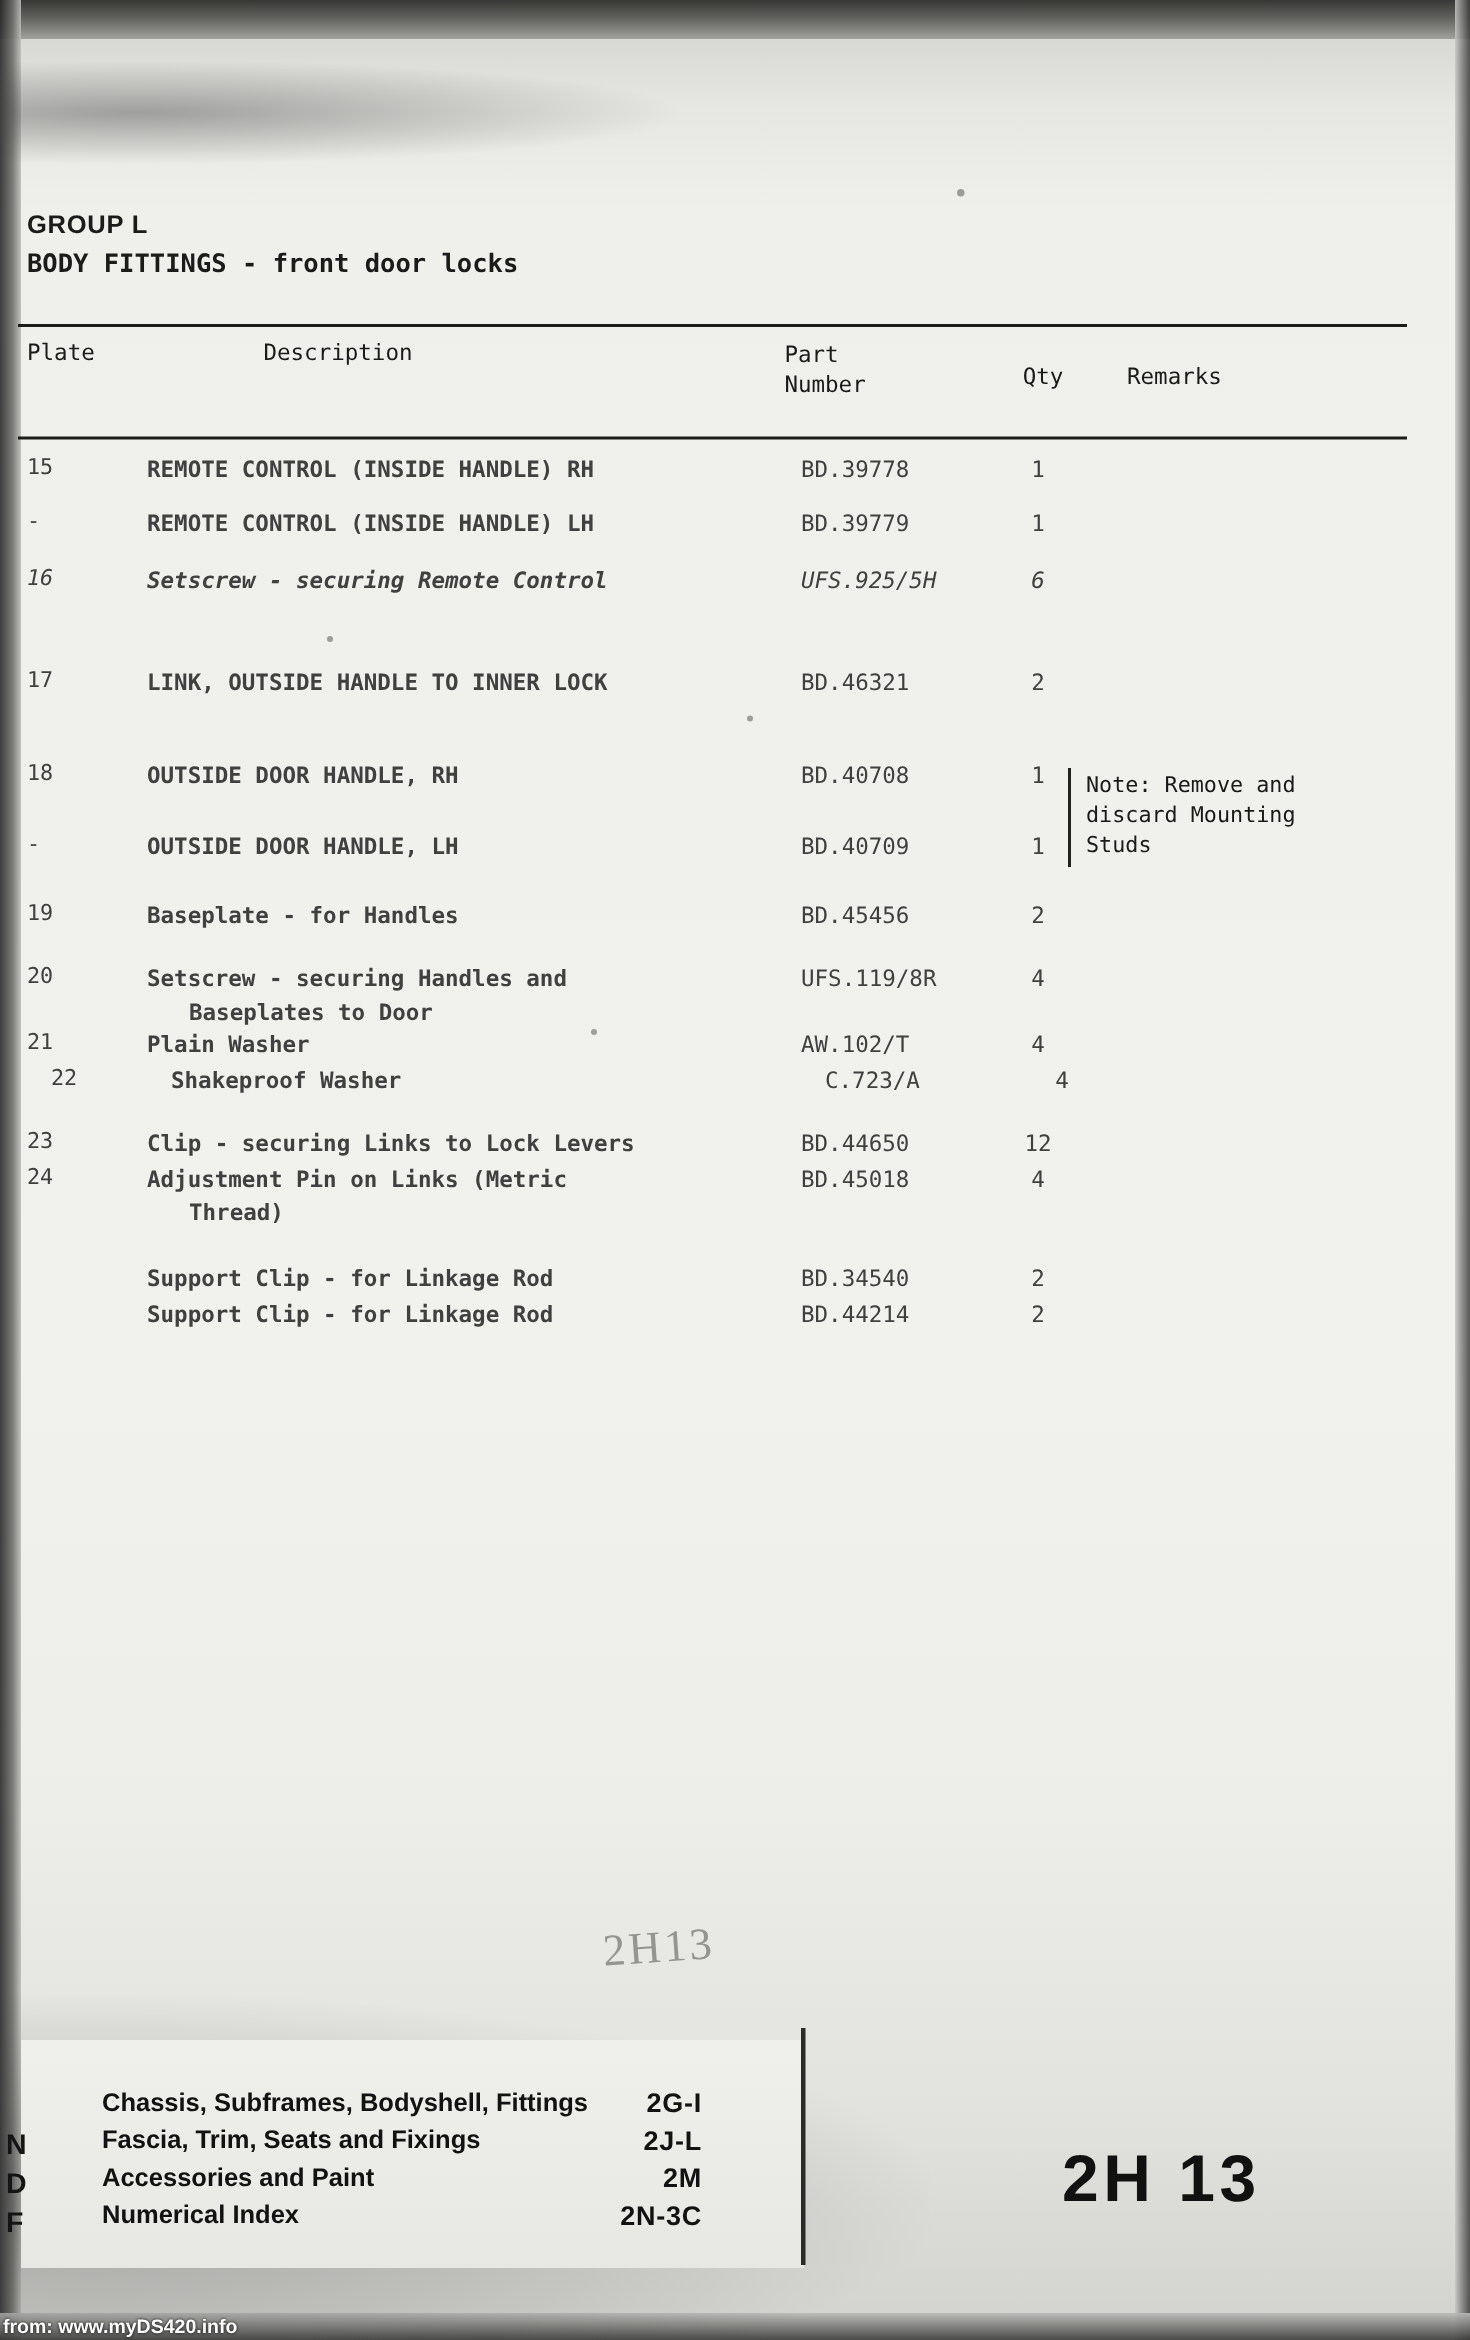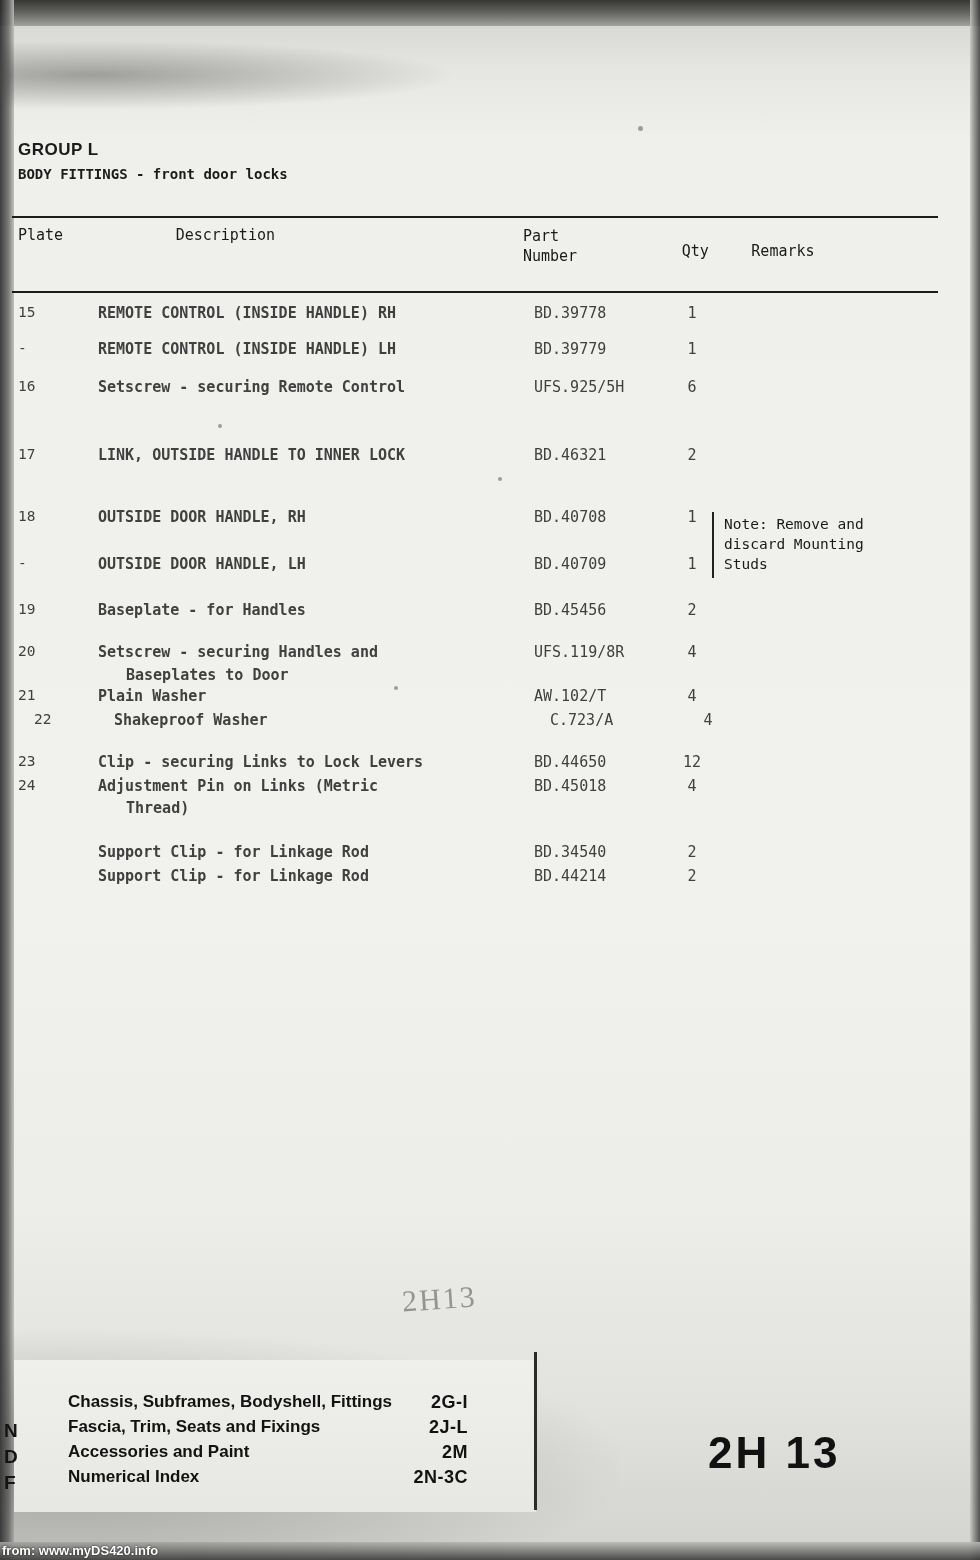--- a/index.html
+++ b/index.html
@@ -73,21 +73,21 @@
     font-size: 17px;
     letter-spacing: .5px;
     color: #1b1b1b;
   }
   .group-sub {
     position: absolute;
     left: 18px;
     top: 166px;
     font-family: "DejaVu Sans Mono", monospace;
     font-weight: bold;
-    font-size: 14px;
+    font-size: 17px;
     letter-spacing: 0px;
     color: #1b1b1b;
   }
 
   .rule {
     position: absolute;
     left: 12px;
     width: 926px;
     height: 2px;
     background: #1c1c1c;
@@ -326,21 +326,21 @@
       <span class="c-qty">1</span>
     </div>
 
     <div class="row" style="height:38px;">
       <span class="c-plate">-</span>
       <span class="c-desc">REMOTE CONTROL  (INSIDE HANDLE) LH</span>
       <span class="c-part">BD.39779</span>
       <span class="c-qty">1</span>
     </div>
 
-    <div class="row" style="height:68px;">
+    <div class="row" style="height:68px;font-style:italic;">
       <span class="c-plate">16</span>
       <span class="c-desc">Setscrew - securing Remote Control</span>
       <span class="c-part">UFS.925/5H</span>
       <span class="c-qty">6</span>
     </div>
 
     <div class="row" style="height:62px;">
       <span class="c-plate">17</span>
       <span class="c-desc">LINK, OUTSIDE HANDLE TO INNER LOCK</span>
       <span class="c-part">BD.46321</span>

